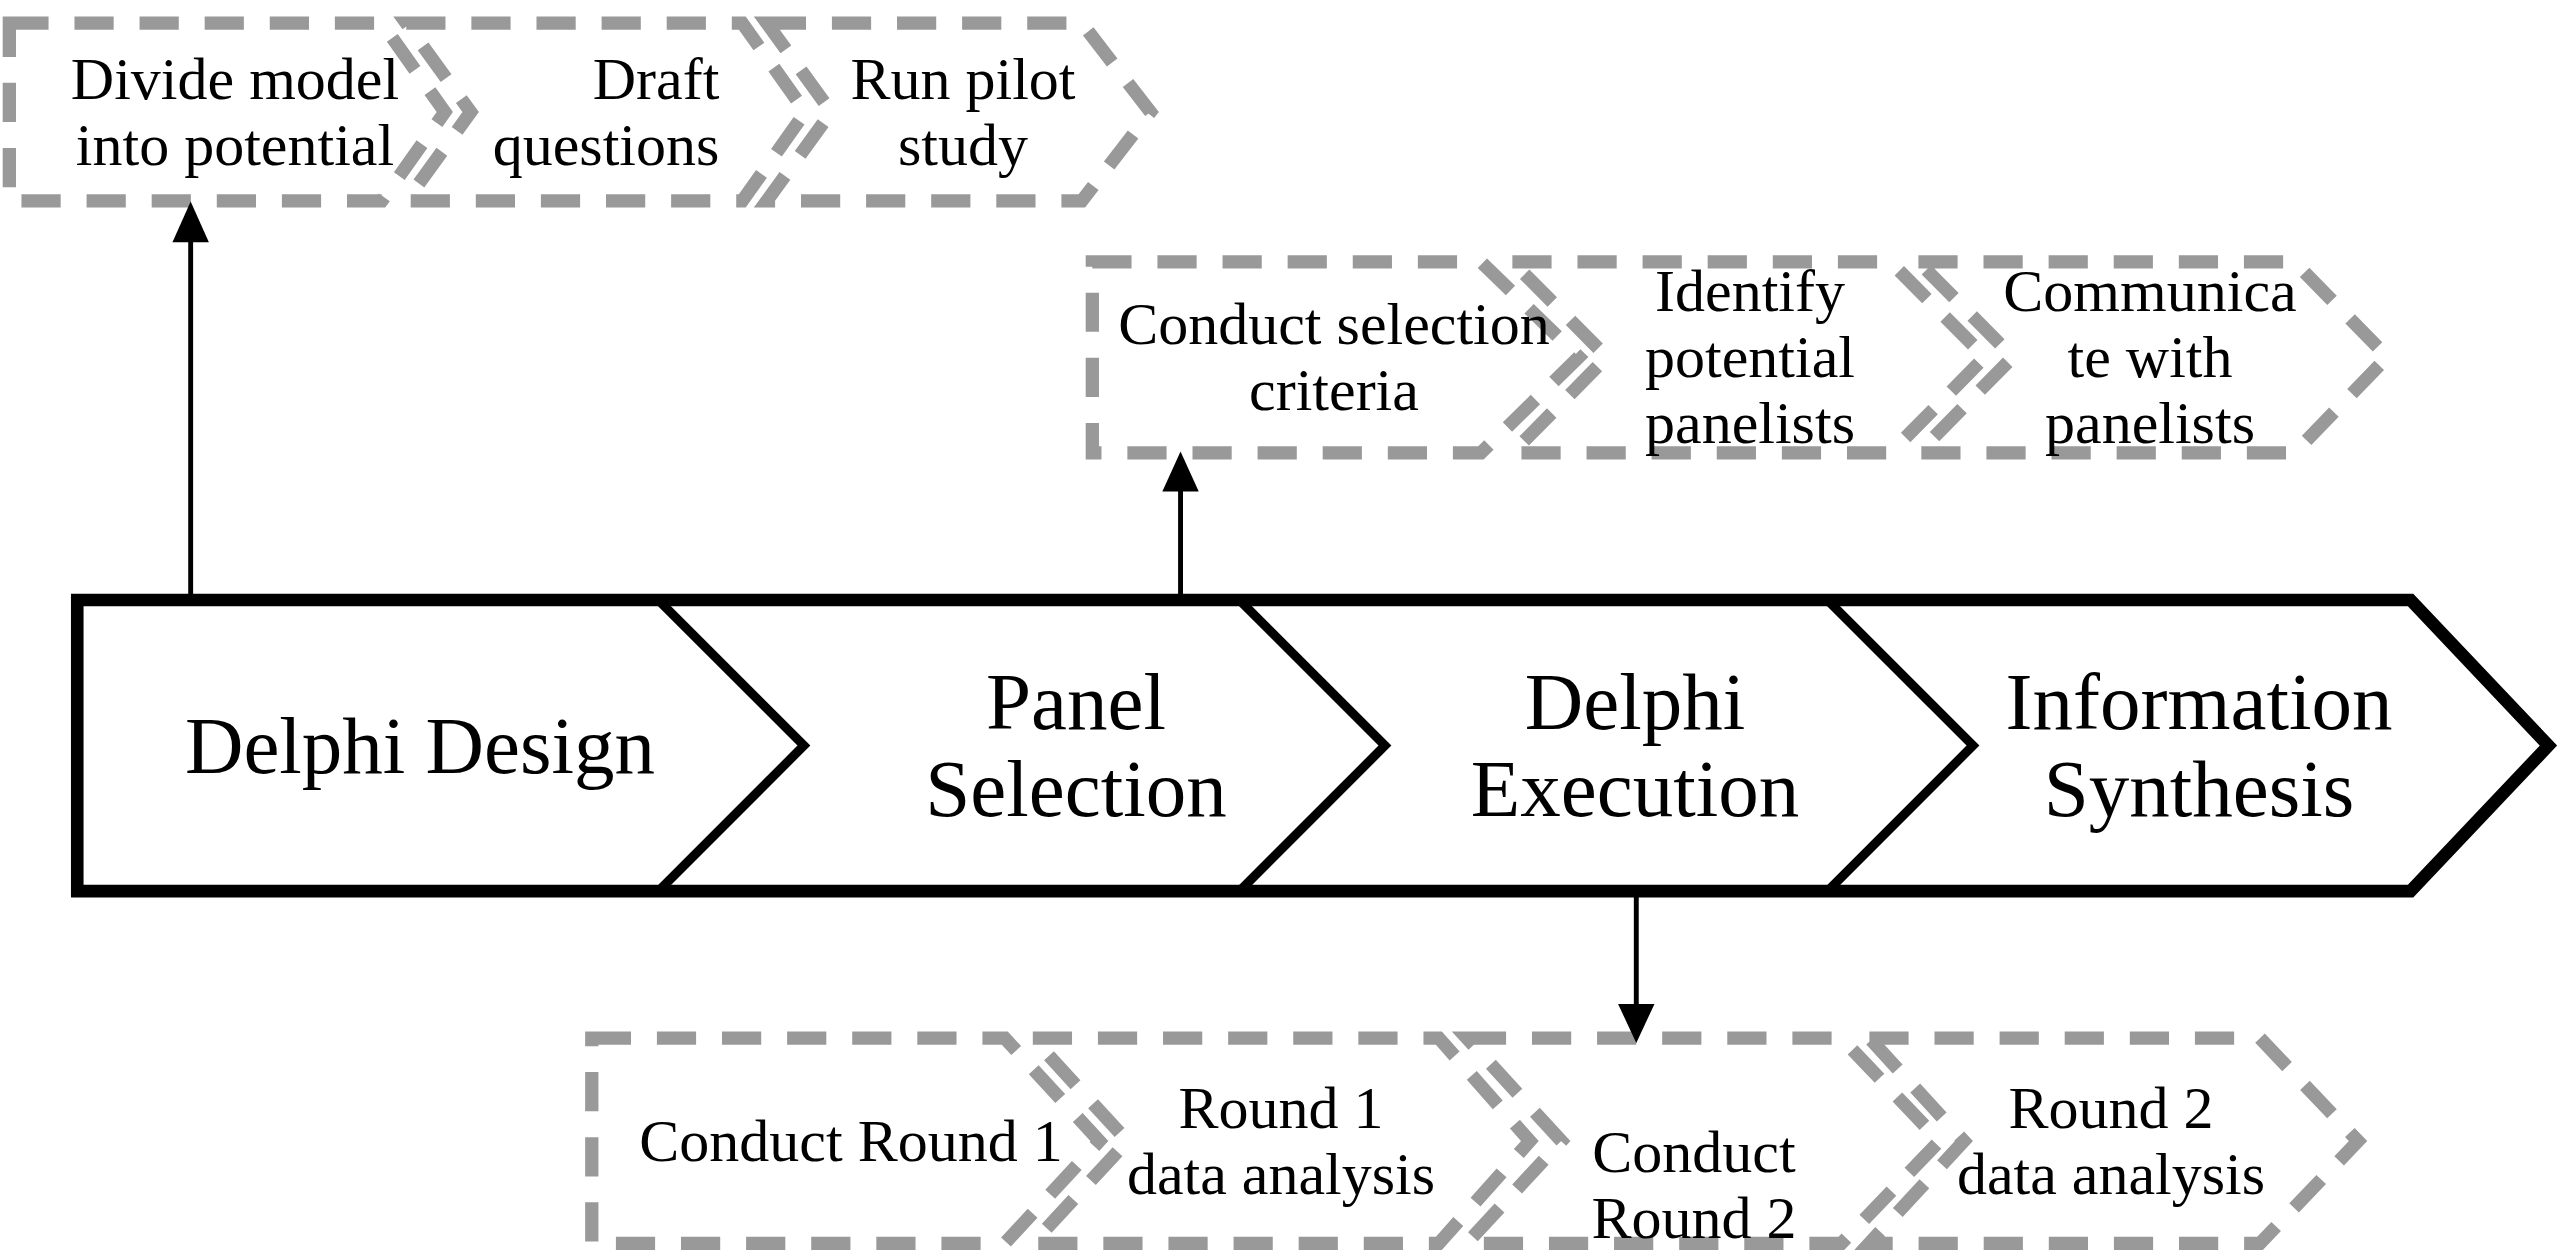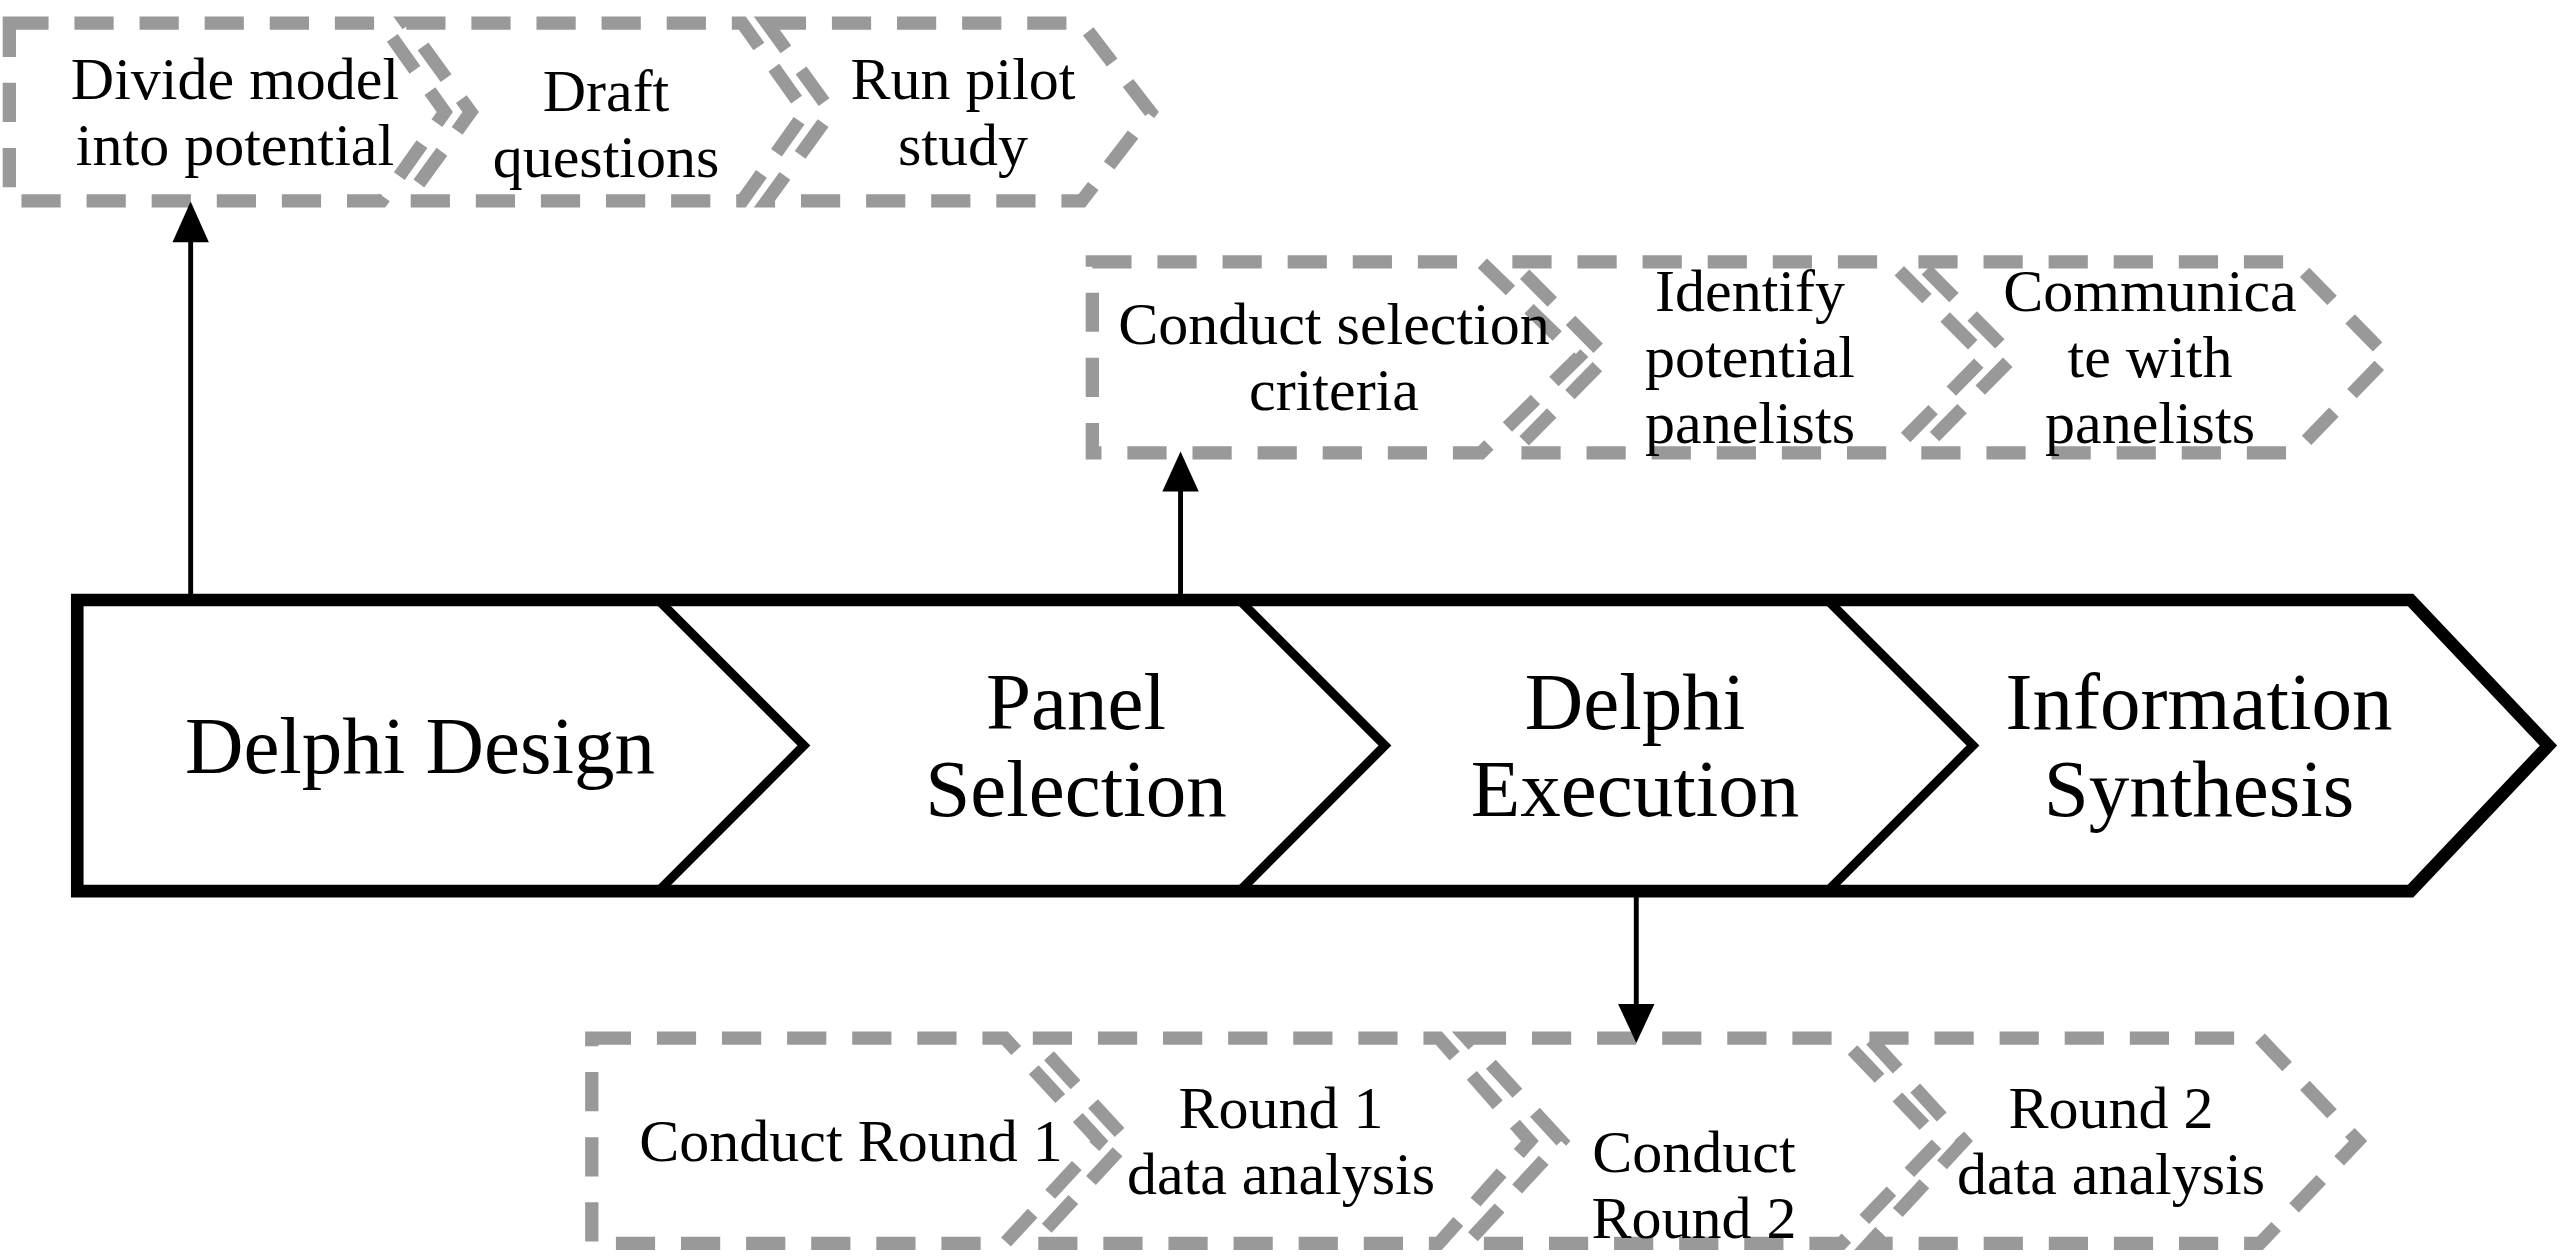--- a/index.html
+++ b/index.html
@@ -64,21 +64,21 @@
       <path d="M 940 857 L 1148 1065 L 940 1273" fill="none" stroke="#000000" stroke-width="13"></path>
       <path d="M 1770 857 L 1978 1065 L 1770 1273" fill="none" stroke="#000000" stroke-width="13"></path>
       <path d="M 2610 857 L 2818 1065 L 2610 1273" fill="none" stroke="#000000" stroke-width="13"></path>
     </g>
   </svg>
 
   <div class="label sub-label" style="left:235px; top:112px;">
     <span>Divide model</span>
     <span>into potential</span>
   </div>
-  <div class="label sub-label" style="left:606px; top:124px;">
+  <div class="label sub-label" style="left:606px; top:112px;text-align:right;">
     <span>Draft</span>
     <span>questions</span>
   </div>
   <div class="label sub-label" style="left:963px; top:112px;">
     <span>Run pilot</span>
     <span>study</span>
   </div>
 
   <div class="label sub-label" style="left:1334px; top:357px;">
     <span>Conduct selection</span>

